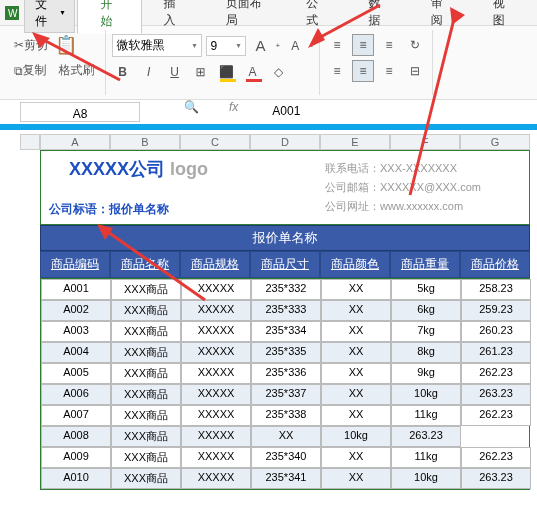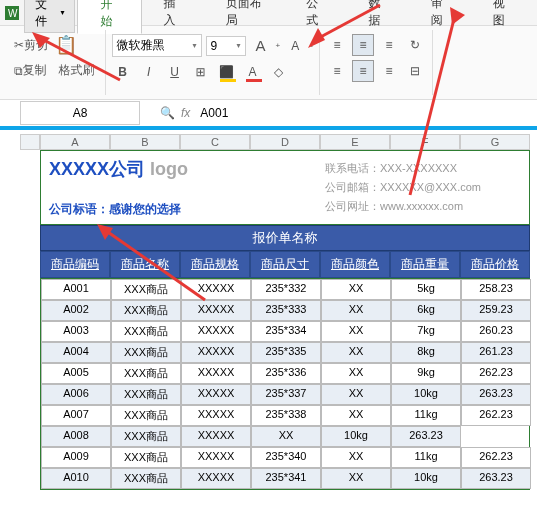--- a/index.html
+++ b/index.html
@@ -22,34 +22,34 @@
   .font-sel.name { width: 90px; }
   .font-sel.size { width: 40px; }
   .ibtn { width: 22px; height: 22px; display:flex; align-items:center; justify-content:center; color:#555; border:1px solid transparent; }
   .ibtn.bold { font-weight:bold; }
   .ibtn.italic { font-style:italic; }
   .ibtn.underline { text-decoration:underline; }
   .ibtn.active-br { border:1px solid #999; background:#e0e8f0; }
   .drop-arrow { font-size:8px; color:#777; }
   
   
-  .namebar { display: flex; align-items: center; border-bottom: 4px solid #0ea5e9; height: 30px; }
+  .namebar { display: flex; border-bottom: 6px solid #0ea5e9; height: 30px; gap: 24px; }
   .namebox { width: 120px; text-align: center; padding: 4px; border: 1px solid #ccc; margin: 2px 20px; background:#fff; }
   .fx { color:#888; margin: 0 6px; font-style:italic; }
   .fbar { padding: 4px; flex:1; }
   
   
   .sheet { margin: 4px 10px 0 20px; }
   .colhdrs { display: grid; grid-template-columns: 20px repeat(7, 70px); }
   .colhdr { background:#eef2f5; text-align:center; border:1px solid #ccc; font-size:11px; color:#666; padding:1px 0; }
   .colhdr.row { background:#eef2f5; }
   
   .topblock { display:flex; border:1px solid #2e7d32; margin-left:20px; width:490px; }
   .topleft { width:280px; padding:6px 8px; }
-  .logo { font-size:18px; font-weight:bold; color:#1e4fc1; }
+  .logo { font-size:18px; font-weight:bold; color:#1e4fc1;margin-left:20px; }
   .logo .lg { color:#aaa; }
   .slogan { font-size:12px; font-weight:bold; color:#1e4fc1; margin-top:20px; }
   .topright { flex:1; padding:6px 4px; font-size:11px; color:#999; }
   .topright div { margin:4px 0; }
   
   .titlebar { margin-left:20px; width:490px; background:#3a5ba8; color:#fff; text-align:center; padding:3px 0; font-size:13px; border:1px solid #1e3a70; }
   .hdrrow { margin-left:20px; width:490px; display:grid; grid-template-columns: repeat(7, 70px); background:#3a5ba8; color:#ffffff; font-size:12px;text-decoration:underline; }
   .hdrrow div { text-align:center; padding:4px 0; border:0.5px solid #2a4a8a; }
   
   .datarow { margin-left:20px; width:490px; display:grid; grid-template-columns: repeat(7, 70px); font-size:11px; }
@@ -157,21 +157,21 @@
     <div class="colhdr row"></div>
     <div id="colhdrs-inner" style="display:contents;"><div class="colhdr">A</div><div class="colhdr">B</div><div class="colhdr">C</div><div class="colhdr">D</div><div class="colhdr">E</div><div class="colhdr">F</div><div class="colhdr">G</div></div>
   </div>
 
   <div class="topblock">
     <div class="topleft">
       <div class="logo">
         <span>XXXXX公司</span>
         <span class="lg">logo</span>
       </div>
-      <div class="slogan">公司标语：感谢您的选择</div>
+      <div class="slogan">公司标语：报价单名称</div>
     </div>
     <div class="topright">
       <div>联系电话：XXX-XXXXXXX</div>
       <div>公司邮箱：XXXXXX@XXX.com</div>
       <div>公司网址：www.xxxxxx.com</div>
     </div>
   </div>
 
   <div class="titlebar">报价单名称</div>
   <div class="hdrrow" id="hdrrow">

